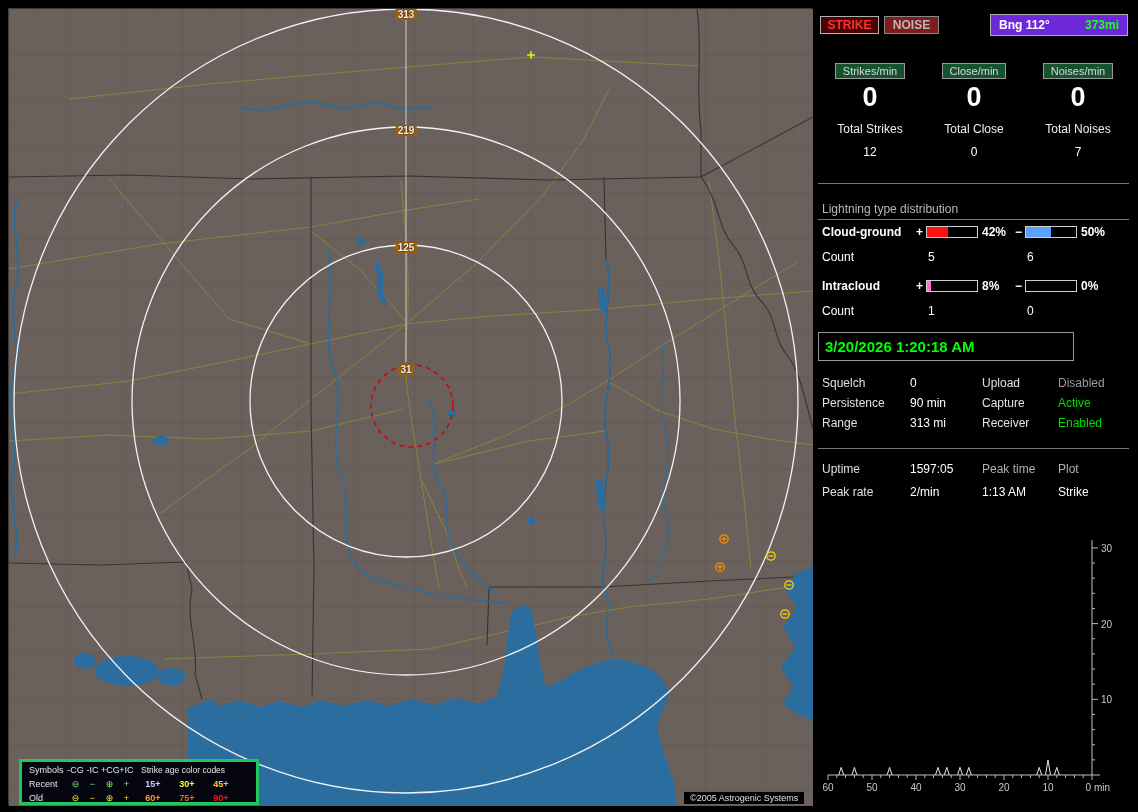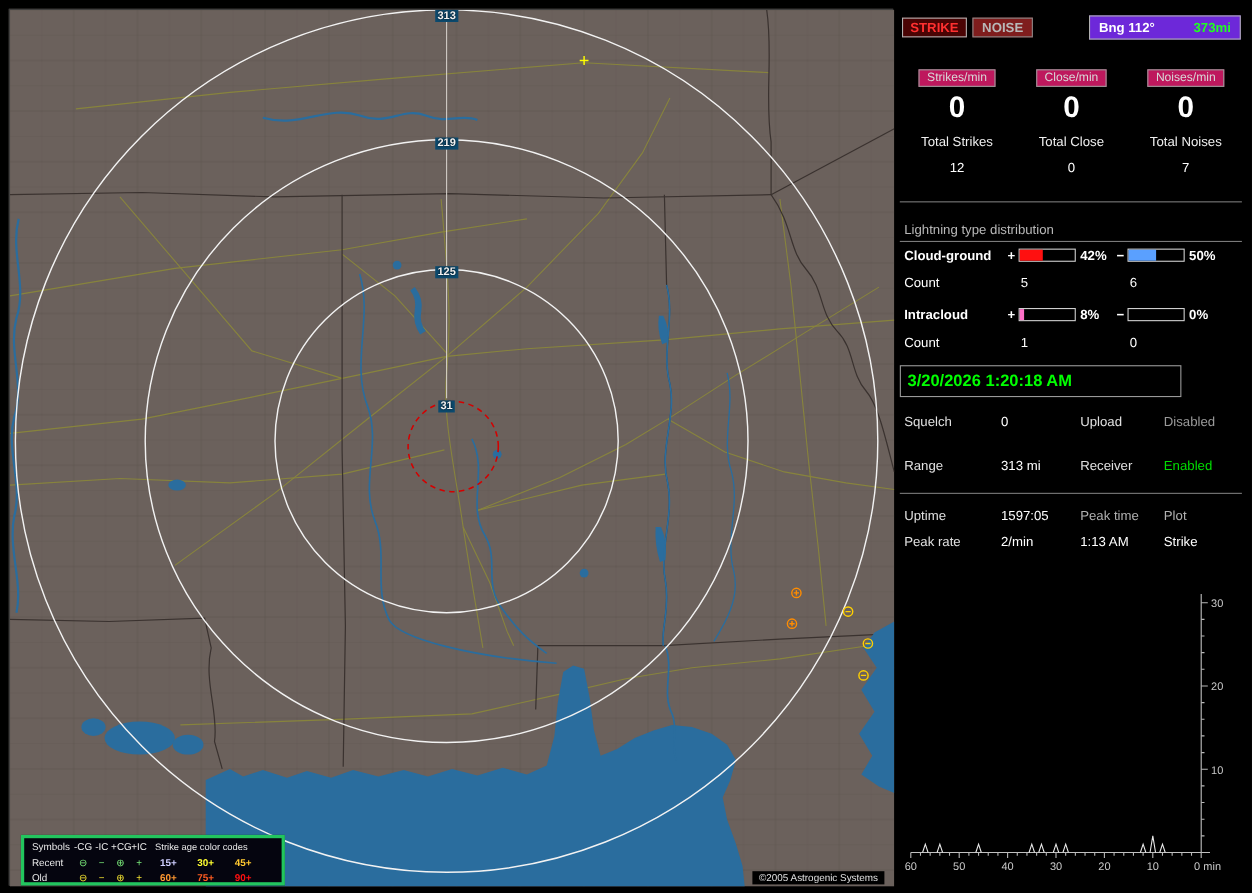--- a/index.html
+++ b/index.html
@@ -3,21 +3,21 @@
 <meta charset="utf-8">
 <style>
   *{margin:0;padding:0;box-sizing:border-box}
   html,body{width:1138px;height:812px;background:#000;overflow:hidden;
     font-family:"Liberation Sans",sans-serif;color:#fff;position:relative}
   .abs{position:absolute}
 
   
   .map{position:absolute;left:8px;top:8px;width:804px;height:797px;background:#6b615c;border:1px solid #3c3c3c}
   .ring-label{position:absolute;transform:translateX(-50%);font-size:10px;font-weight:bold;color:#f2f2f2;
-    background:#0c4a6e;padding:0 2px;text-shadow:0 0 2px #000;line-height:11px}
+    background:#a16207;padding:0 2px;text-shadow:0 0 2px #000;line-height:11px}
   .copyright{position:absolute;left:675px;top:783px;background:#000;color:#e0e0e0;font-size:9px;padding:1px 6px}
 
   
   .legend{position:absolute;left:10px;top:750px;width:240px;height:46px;background:#05050f;
     border:3px solid #22c55e;font-size:9px;color:#e8e8e8;padding:1px 7px}
   .lg-row{display:flex;align-items:center;height:14px;white-space:nowrap}
   .lg-c1{width:38px}
   .lg-s{width:17px;text-align:center}
   .lg-age-head{flex:1;padding-left:6px;font-size:8.5px}
   .lg-a{width:32px;text-align:center;font-weight:bold;margin-left:2px}
@@ -26,21 +26,21 @@
   .sidebar{position:absolute;left:818px;top:0;width:312px;height:812px}
   .btn{position:absolute;text-align:center;font-size:12px;font-weight:bold;line-height:16px;cursor:pointer}
   .btn-strike{left:2px;top:16px;width:59px;height:18px;background:#4a0404;color:#ff3030;border:1px solid #b0b0b0}
   .btn-noise{left:66px;top:16px;width:55px;height:18px;background:#7f1d1d;color:#b8b8b8;border:1px solid #888}
   .bng{left:172px;top:14px;width:138px;height:22px;border:1px solid #b0b0b0;background:#6d28d9;
     display:flex;justify-content:space-between;align-items:center;padding:0 8px;font-size:12px;font-weight:bold}
   .bng .val{color:#20ff20}
 
   .rates{left:0;top:60px;width:312px;display:flex;text-align:center}
   .rate-col{flex:1}
-  .rate-chip{display:inline-block;background:#be185d;border:1px solid #9a9a9a;color:#d8d8d8;
+  .rate-chip{display:inline-block;background:#14532d;border:1px solid #9a9a9a;color:#d8d8d8;
     font-size:11px;padding:1px 7px;margin-top:3px}
   .rate-val{font-size:27px;font-weight:bold;margin-top:3px}
   .rate-tlabel{font-size:12px;color:#efefef;margin-top:9px}
   .rate-tval{font-size:12px;margin-top:9px}
 
   .divider{position:absolute;left:0;width:311px;border-top:1px solid #7a7a7a}
   .dist-title{left:4px;top:202px;font-size:12px;color:#b8b8b8}
   .drow{position:absolute;left:0;width:312px;height:16px;font-size:12px}
   .drow .lab{position:absolute;left:4px;font-weight:bold}
   .drow .lab-n{position:absolute;left:4px}
@@ -283,20 +283,26 @@
     <span class="cnt2">0</span>
   </div>
 
   <div class="abs timestamp">3/20/2026 1:20:18 AM</div>
 
   <div class="srow" style="top:376px">
     <span class="c1">Squelch</span>
     <span class="c2">0</span>
     <span class="c3" style="color:#e0e0e0">Upload</span>
     <span class="c4" style="color: rgb(154, 154, 154);">Disabled</span>
+  </div>
+  <div class="srow" style="top:396px">
+    <span class="c1">Persistence</span>
+    <span class="c2">90 min</span>
+    <span class="c3" style="color:#e0e0e0">Capture</span>
+    <span class="c4" style="color: rgb(0, 221, 0);">Active</span>
   </div>
   <div class="srow" style="top:416px">
     <span class="c1">Range</span>
     <span class="c2">313 mi</span>
     <span class="c3" style="color:#e0e0e0">Receiver</span>
     <span class="c4" style="color: rgb(0, 221, 0);">Enabled</span>
   </div>
 
   <div class="divider" style="top:448px"></div>
 

